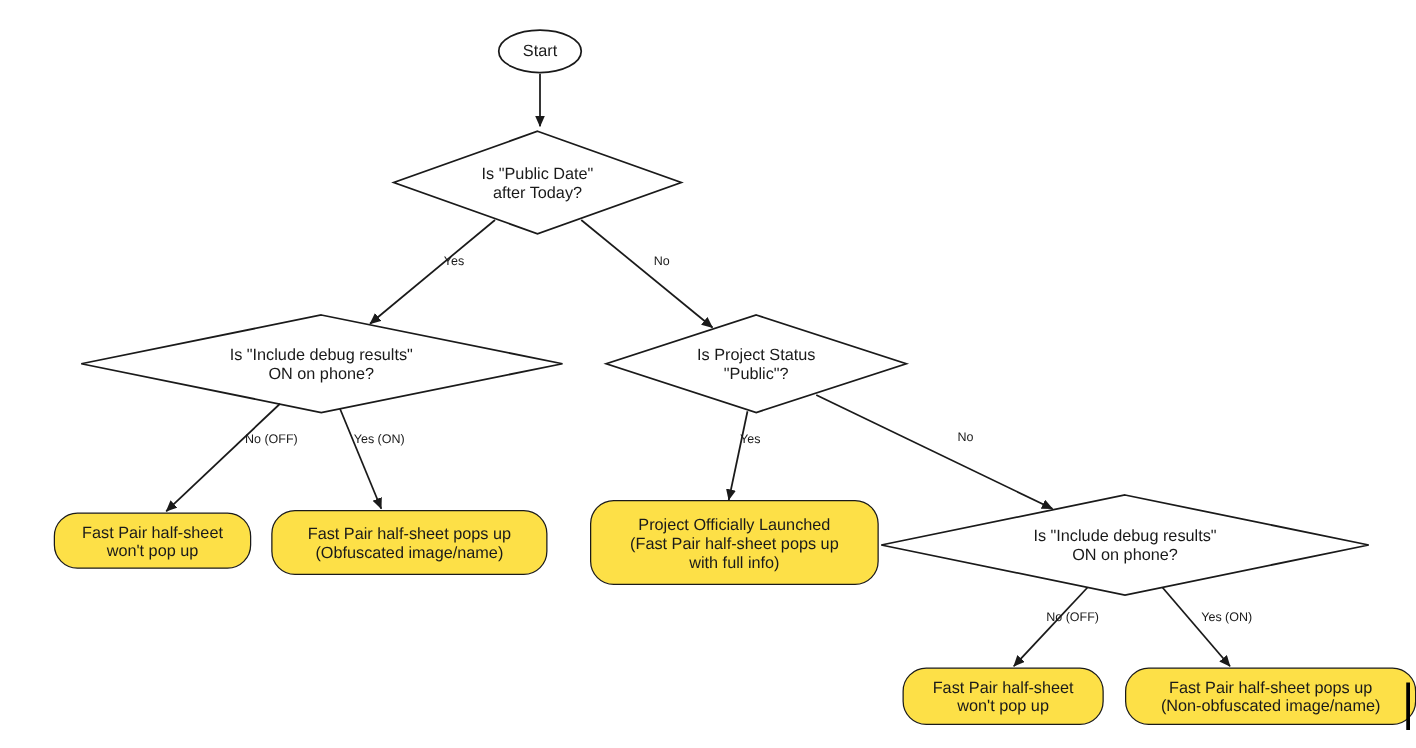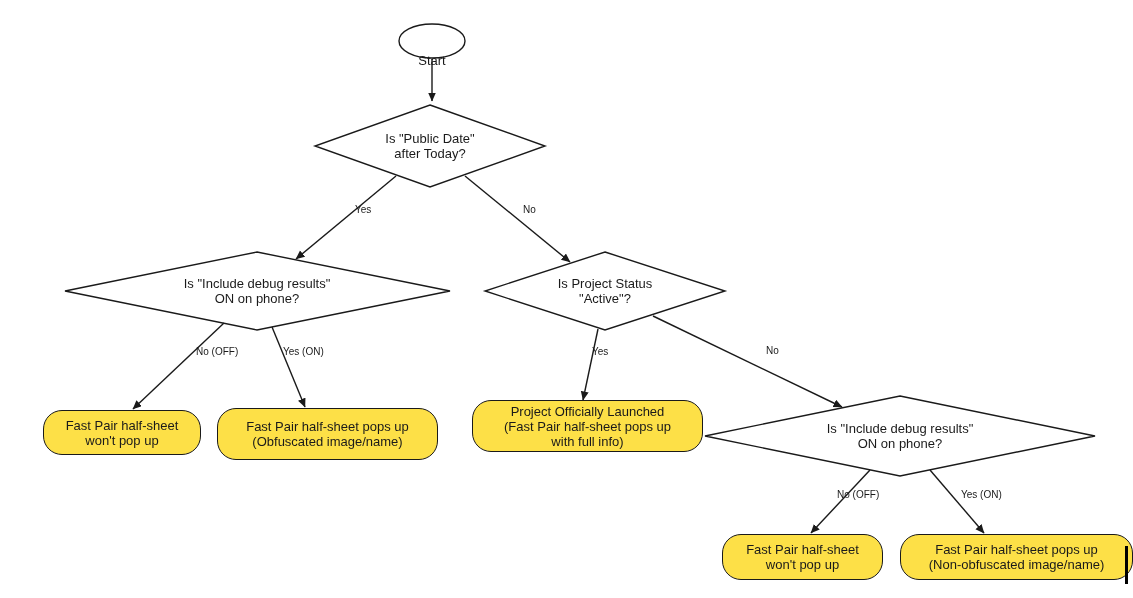--- a/index.html
+++ b/index.html
@@ -49,35 +49,35 @@
     <line class="edge" x1="396" y1="176" x2="296" y2="259" marker-end="url(#arrowhead)"></line>
     <line class="edge" x1="465" y1="176" x2="570" y2="262" marker-end="url(#arrowhead)"></line>
     <line class="edge" x1="224" y1="323" x2="133" y2="409" marker-end="url(#arrowhead)"></line>
     <line class="edge" x1="272" y1="327" x2="305" y2="407" marker-end="url(#arrowhead)"></line>
     <line class="edge" x1="598" y1="329" x2="583" y2="400" marker-end="url(#arrowhead)"></line>
     <line class="edge" x1="653" y1="316" x2="842" y2="407" marker-end="url(#arrowhead)"></line>
     <line class="edge" x1="870" y1="470" x2="811" y2="533" marker-end="url(#arrowhead)"></line>
     <line class="edge" x1="930" y1="470" x2="984" y2="533" marker-end="url(#arrowhead)"></line>
   </svg>
 
-  <div class="node-text" style="left:382px; top:33px; width:100px;margin-top:20px;">Start</div>
+  <div class="node-text" style="left:382px; top:33px; width:100px;">Start</div>
   <div class="node-text" style="left:320px; top:131px; width:220px;">Is "Public Date"
 after Today?</div>
   <div class="node-text" style="left:107px; top:276px; width:300px;">Is "Include debug results"
 ON on phone?</div>
   <div class="node-text" style="left:505px; top:276px; width:200px;">Is Project Status
-"Active"?</div>
+"Public"?</div>
   <div class="node-text" style="left:750px; top:421px; width:300px;">Is "Include debug results"
 ON on phone?</div>
 
   <div class="rect-node" style="left:31px; top:410px; width:158px; height:45px;">Fast Pair half-sheet
 won't pop up</div>
   <div class="rect-node" style="left:205px; top:408px; width:221px; height:52px;">Fast Pair half-sheet pops up
 (Obfuscated image/name)</div>
-  <div class="rect-node" style="left:460px; top:400px; width:231px; height:52px;">Project Officially Launched
+  <div class="rect-node" style="left:460px; top:400px; width:231px; height:68px;">Project Officially Launched
 (Fast Pair half-sheet pops up
 with full info)</div>
   <div class="rect-node" style="left:710px; top:534px; width:161px; height:46px;">Fast Pair half-sheet
 won't pop up</div>
   <div class="rect-node" style="left:888px; top:534px; width:233px; height:46px;">Fast Pair half-sheet pops up
 (Non-obfuscated image/name)</div>
 
   <span class="edge-label" style="left:355px; top:203px;">Yes</span>
   <span class="edge-label" style="left:523px; top:203px;">No</span>
   <span class="edge-label" style="left:196px; top:345px;">No (OFF)</span>

